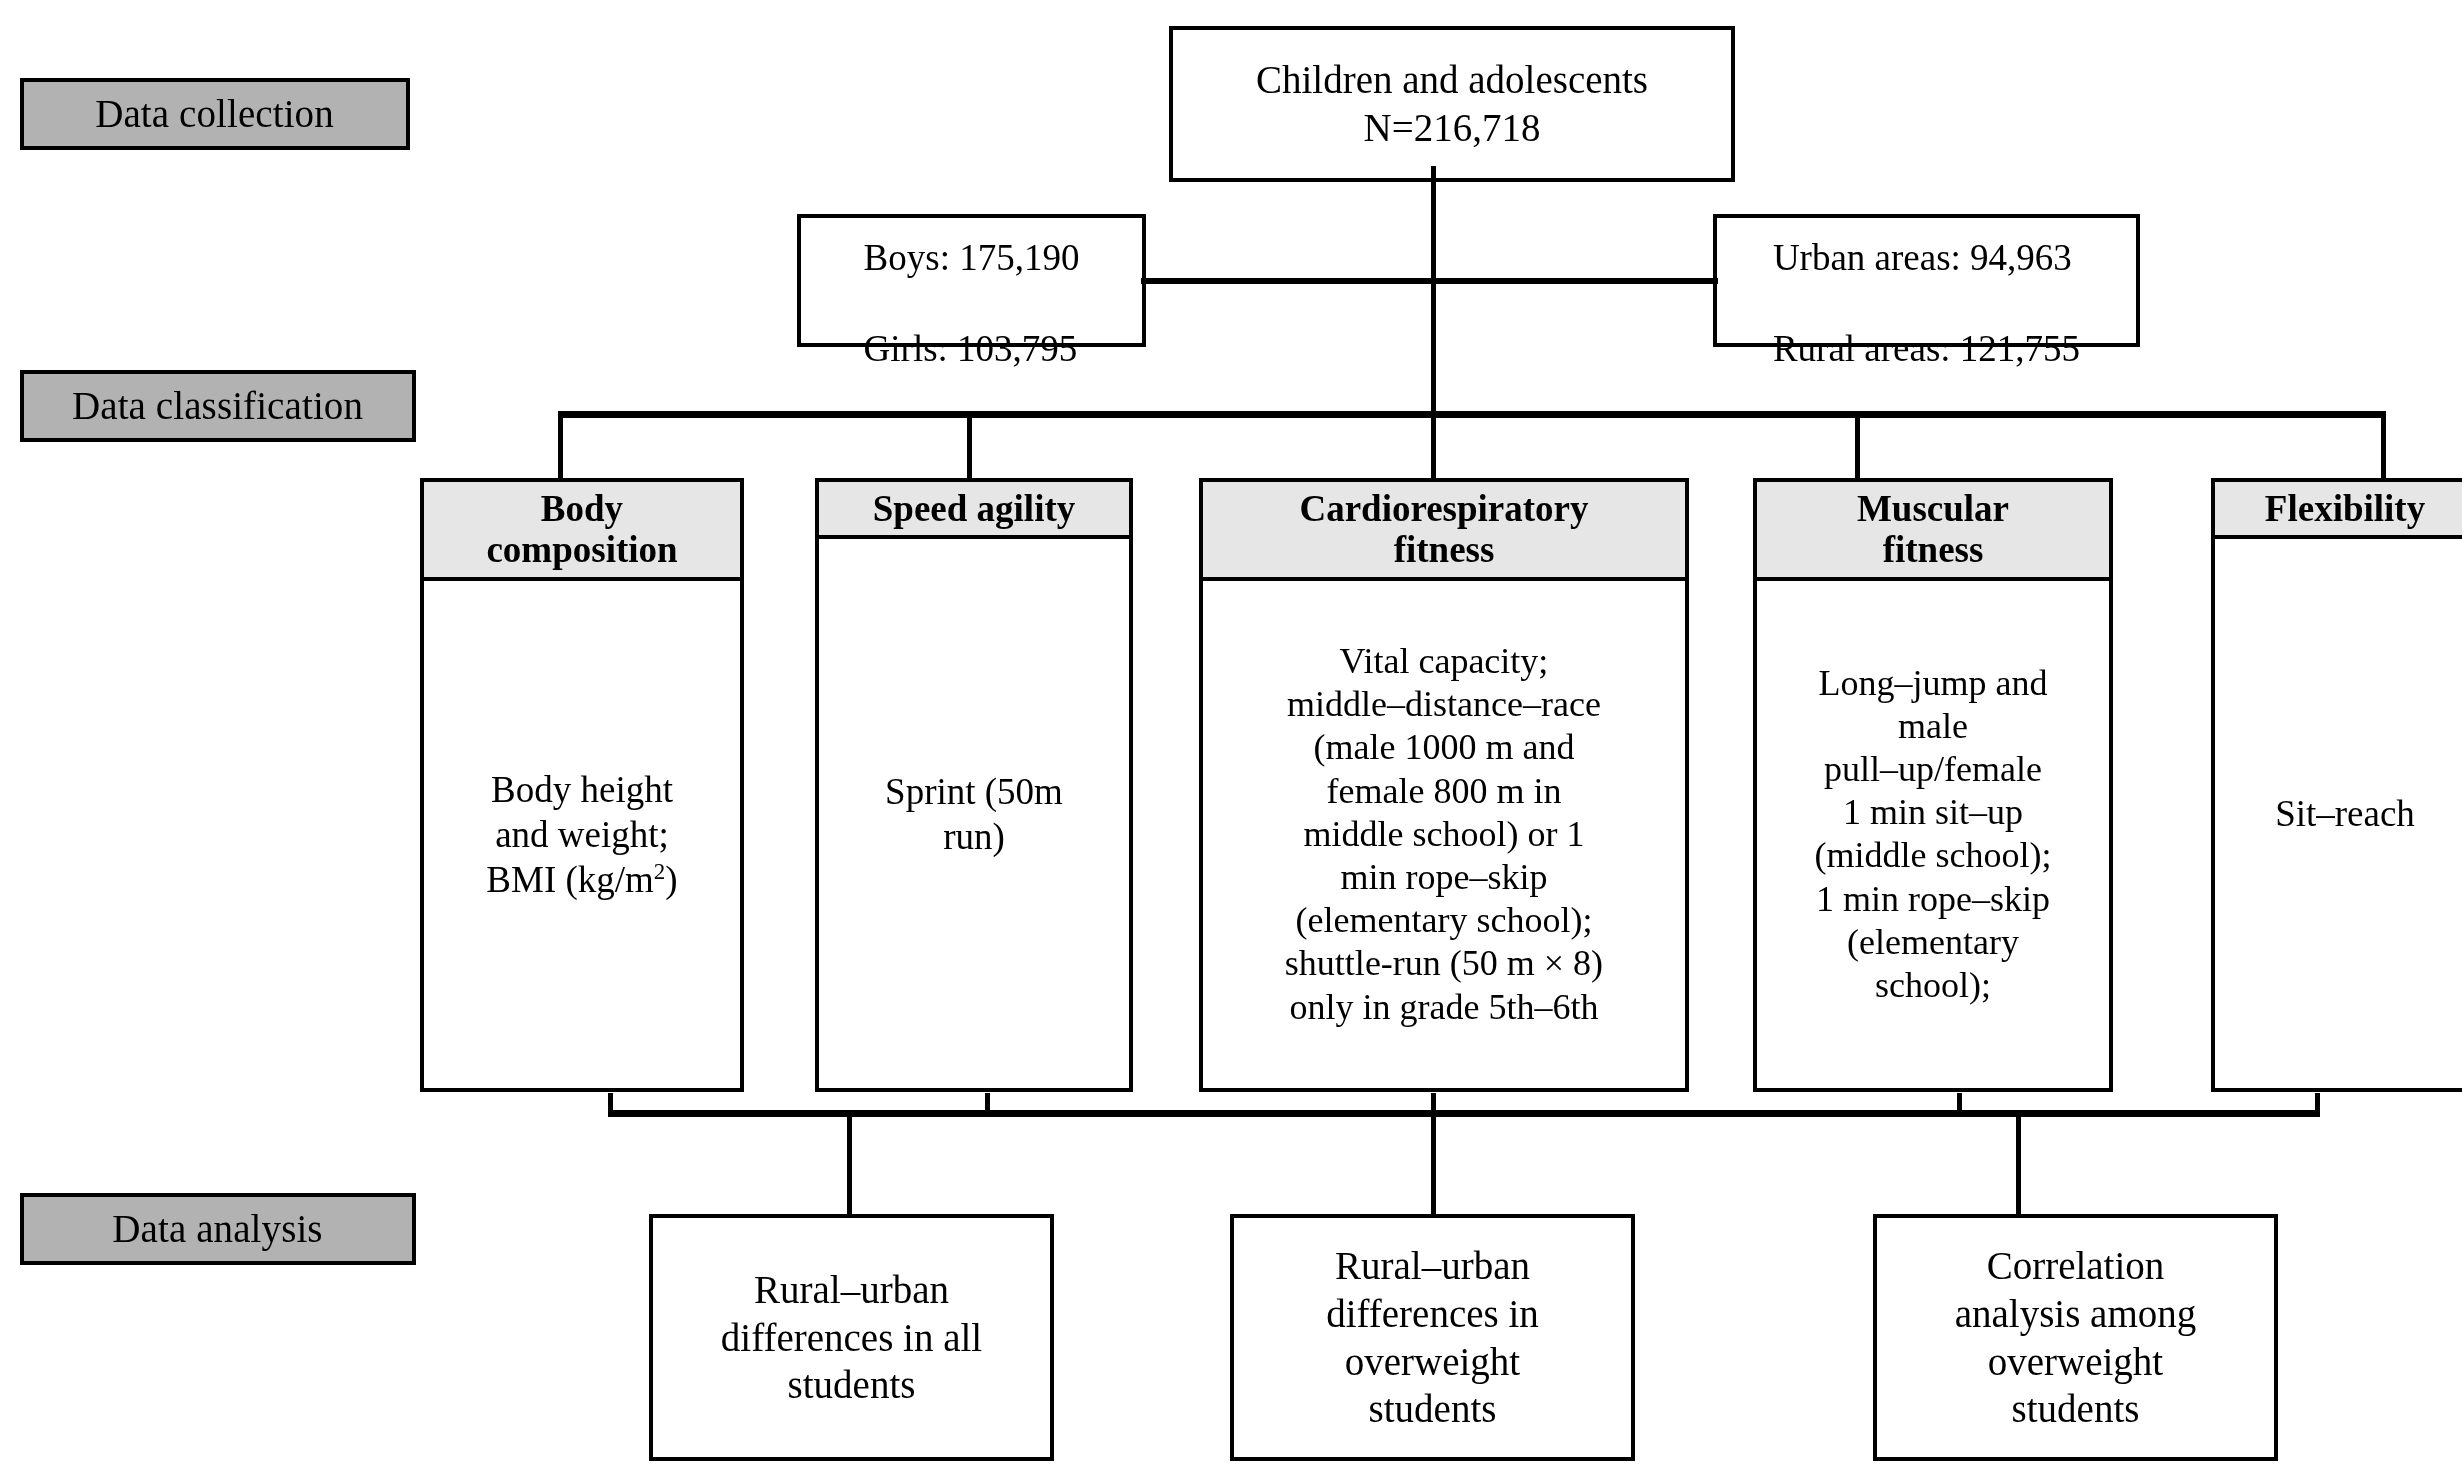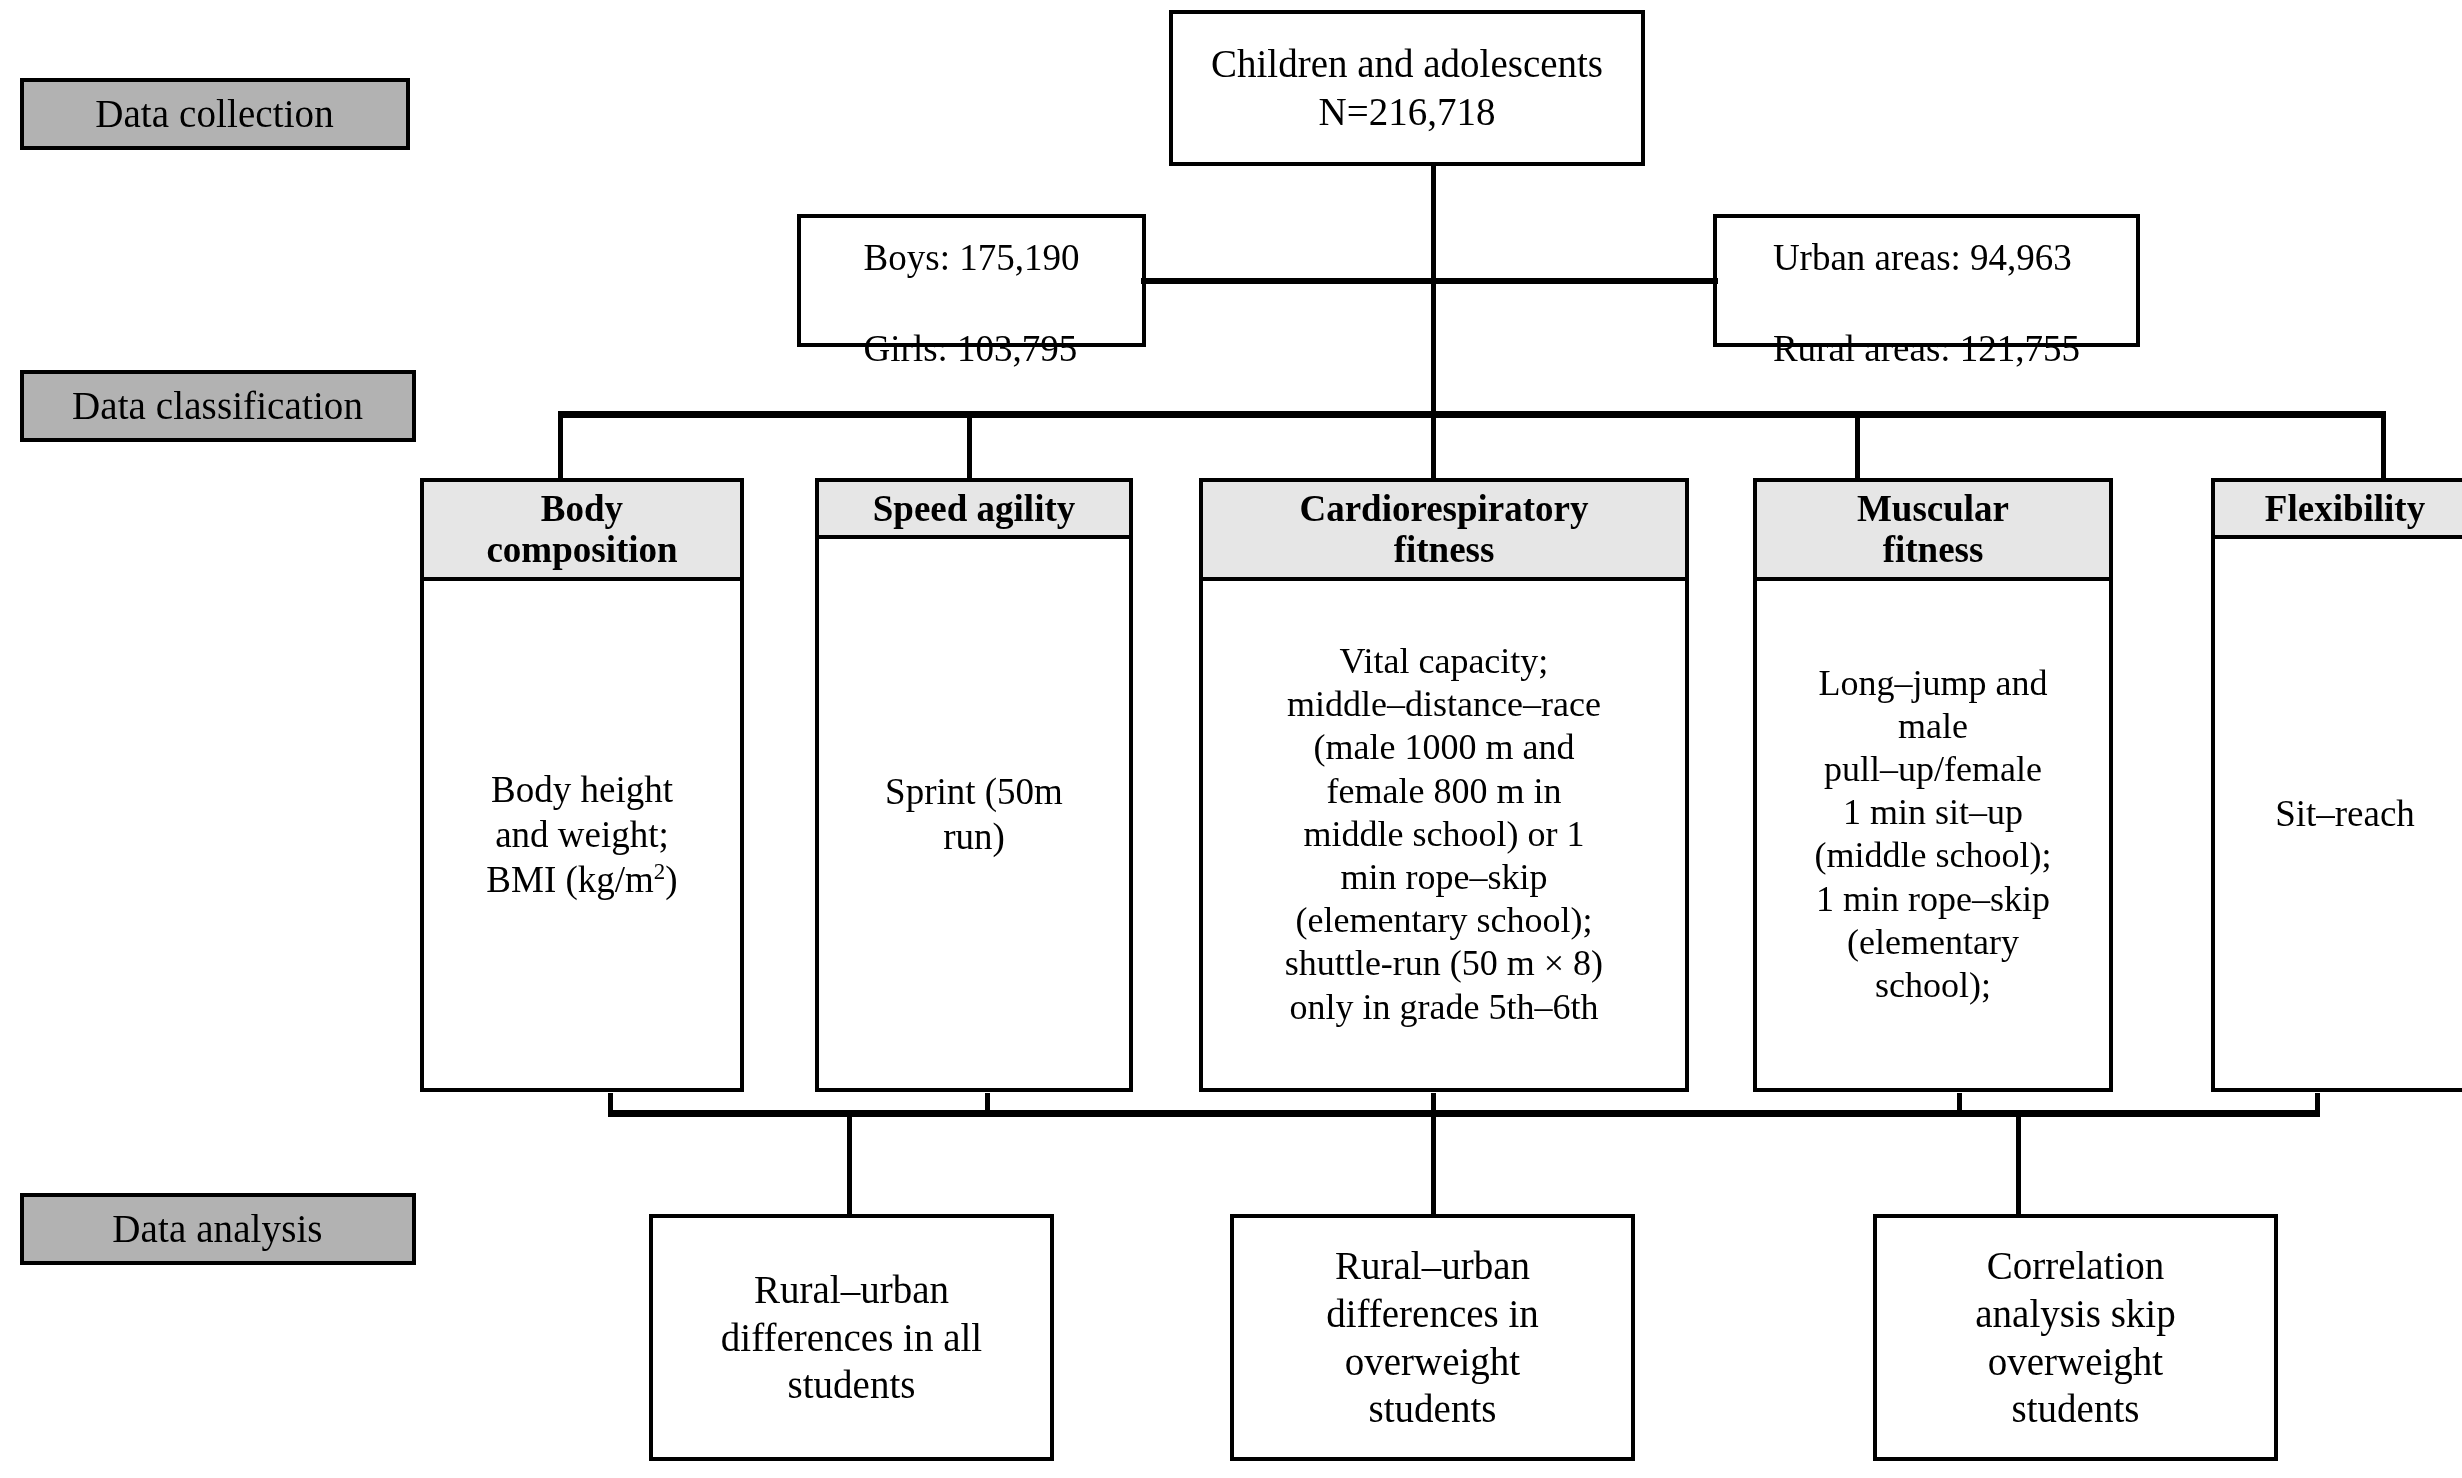--- a/index.html
+++ b/index.html
@@ -99,21 +99,21 @@
   </div>
 
   <div class="stage" style="left:19.5px;top:370px;width:396px;height:72px;">
     <span>Data classification</span>
   </div>
 
   <div class="stage" style="left:19.5px;top:1193px;width:396px;height:72px;">
     <span>Data analysis</span>
   </div>
 
-  <div class="box" style="left:1169px;top:10px;width:476px;height:156px;">
+  <div class="box" style="left:1169px;top:26px;width:566px;height:156px;">
     <span class="txt"><span>Children and adolescents</span><br><span>N=216,718</span></span>
   </div>
 
   <div class="ln vl" style="left:1431px;top:166px;width:5.2px;height:247px;"></div>
 
   <div class="box" style="left:797px;top:214px;width:349px;height:133px;font-size:37px;">
     <span class="txt" style="text-align:left;">
       <span>Boys: 175,190</span><br>
       <span>Girls: 103,795</span>
     </span>
@@ -204,19 +204,19 @@
 
   <div class="box" style="left:1230px;top:1214px;width:405px;height:247px;">
     <span class="txt">Rural–urban
 differences in
 overweight
 students</span>
   </div>
 
   <div class="box" style="left:1873px;top:1214px;width:405px;height:247px;">
     <span class="txt">Correlation
-analysis skip
+analysis among
 overweight
 students</span>
   </div>
 
 </div>
 
 
 </body></html>

